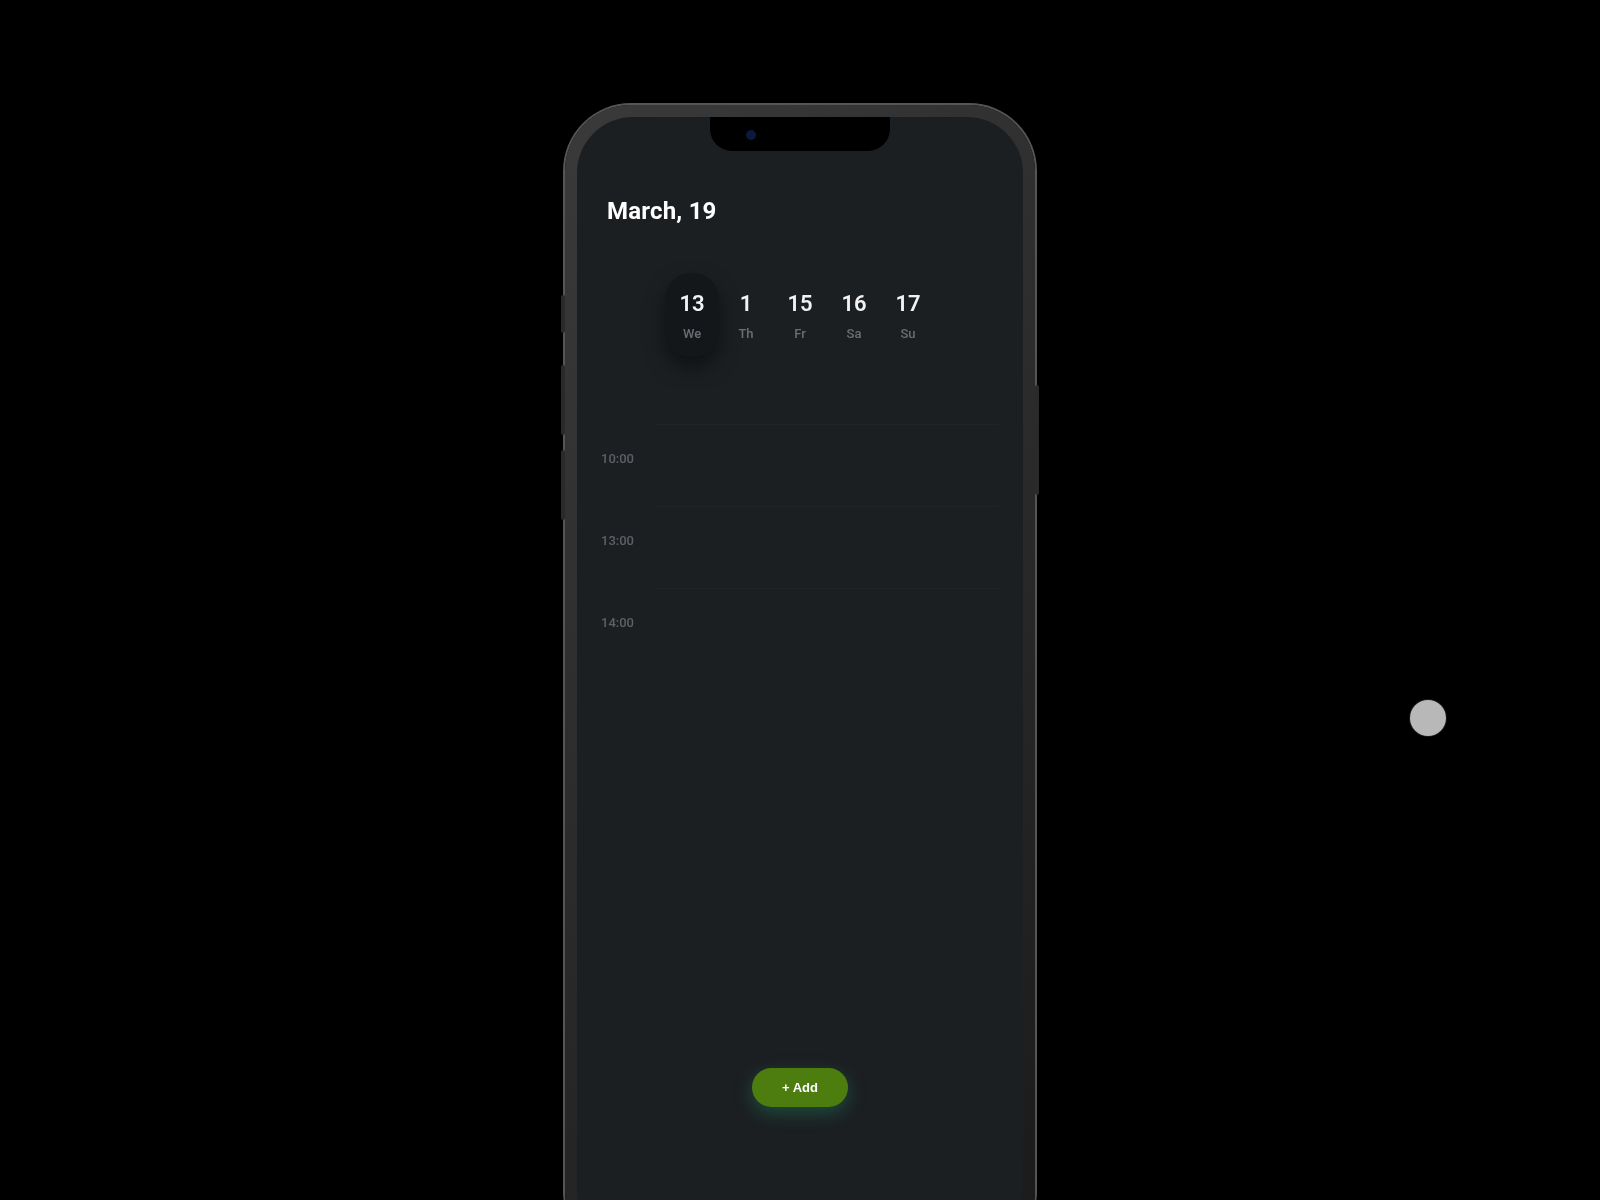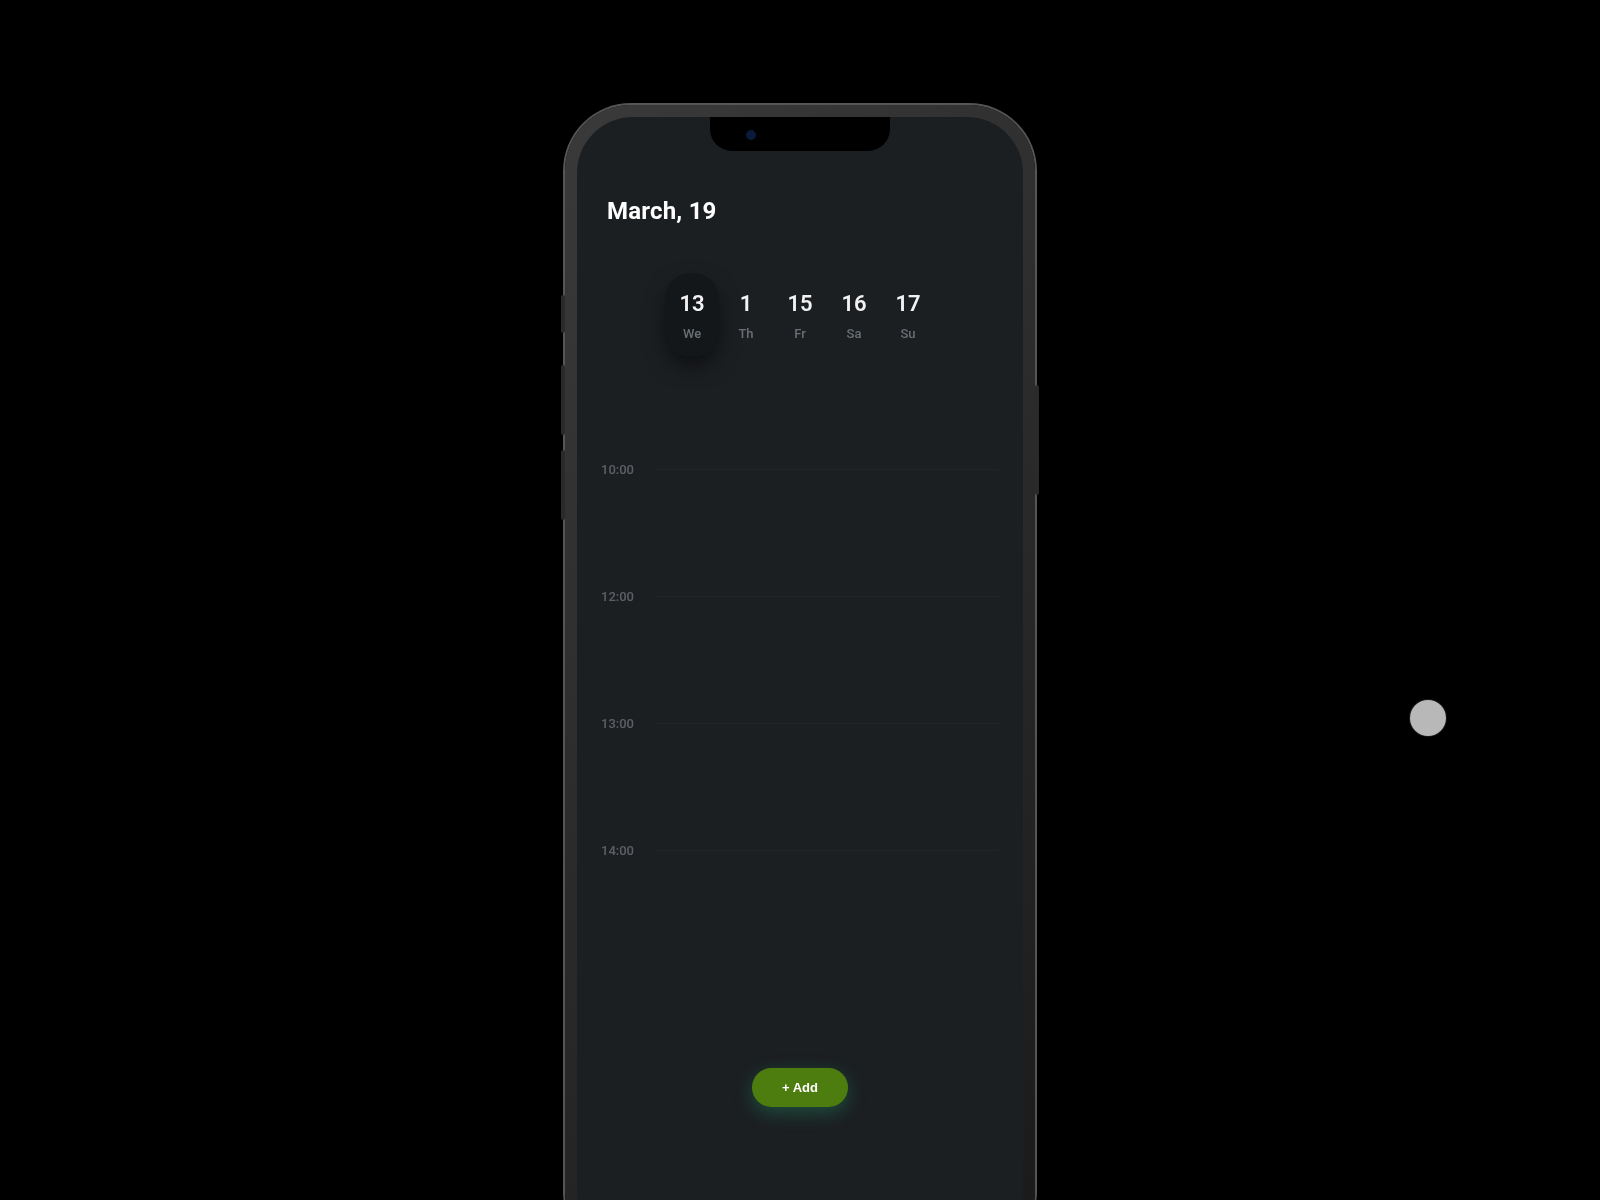--- a/index.html
+++ b/index.html
@@ -108,22 +108,21 @@
   .timeline {
     flex: 1;
     position: relative;
     overflow: hidden;
     padding-top: 20px;
   }
   .slot {
     height: 82px;
     position: relative;
     display: flex;
-    align-items: flex-start;
-    margin-top: 45px;
+    align-items: center;
   }
   .slot-label {
     color: #5d6166;
     font-size: 13px;
     width: 44px;
     flex-shrink: 0;
     font-weight: 500;
   }
   .slot-line {
     position: absolute;
@@ -205,24 +204,20 @@
           <div class="day-abbr">Su</div>
         </div>
       </div>
 
       <div class="timeline">
         <div class="slot">
           <span class="slot-label">10:00</span>
           <div class="slot-line"></div>
         </div>
         <div class="slot">
-          <span class="slot-label">12:00</span>
-          <div class="slot-line"></div>
-        </div>
-        <div class="slot">
           <span class="slot-label">13:00</span>
           <div class="slot-line"></div>
         </div>
         <div class="slot">
           <span class="slot-label">14:00</span>
           <div class="slot-line"></div>
         </div>
         <div class="fade-bottom"></div>
       </div>
 

